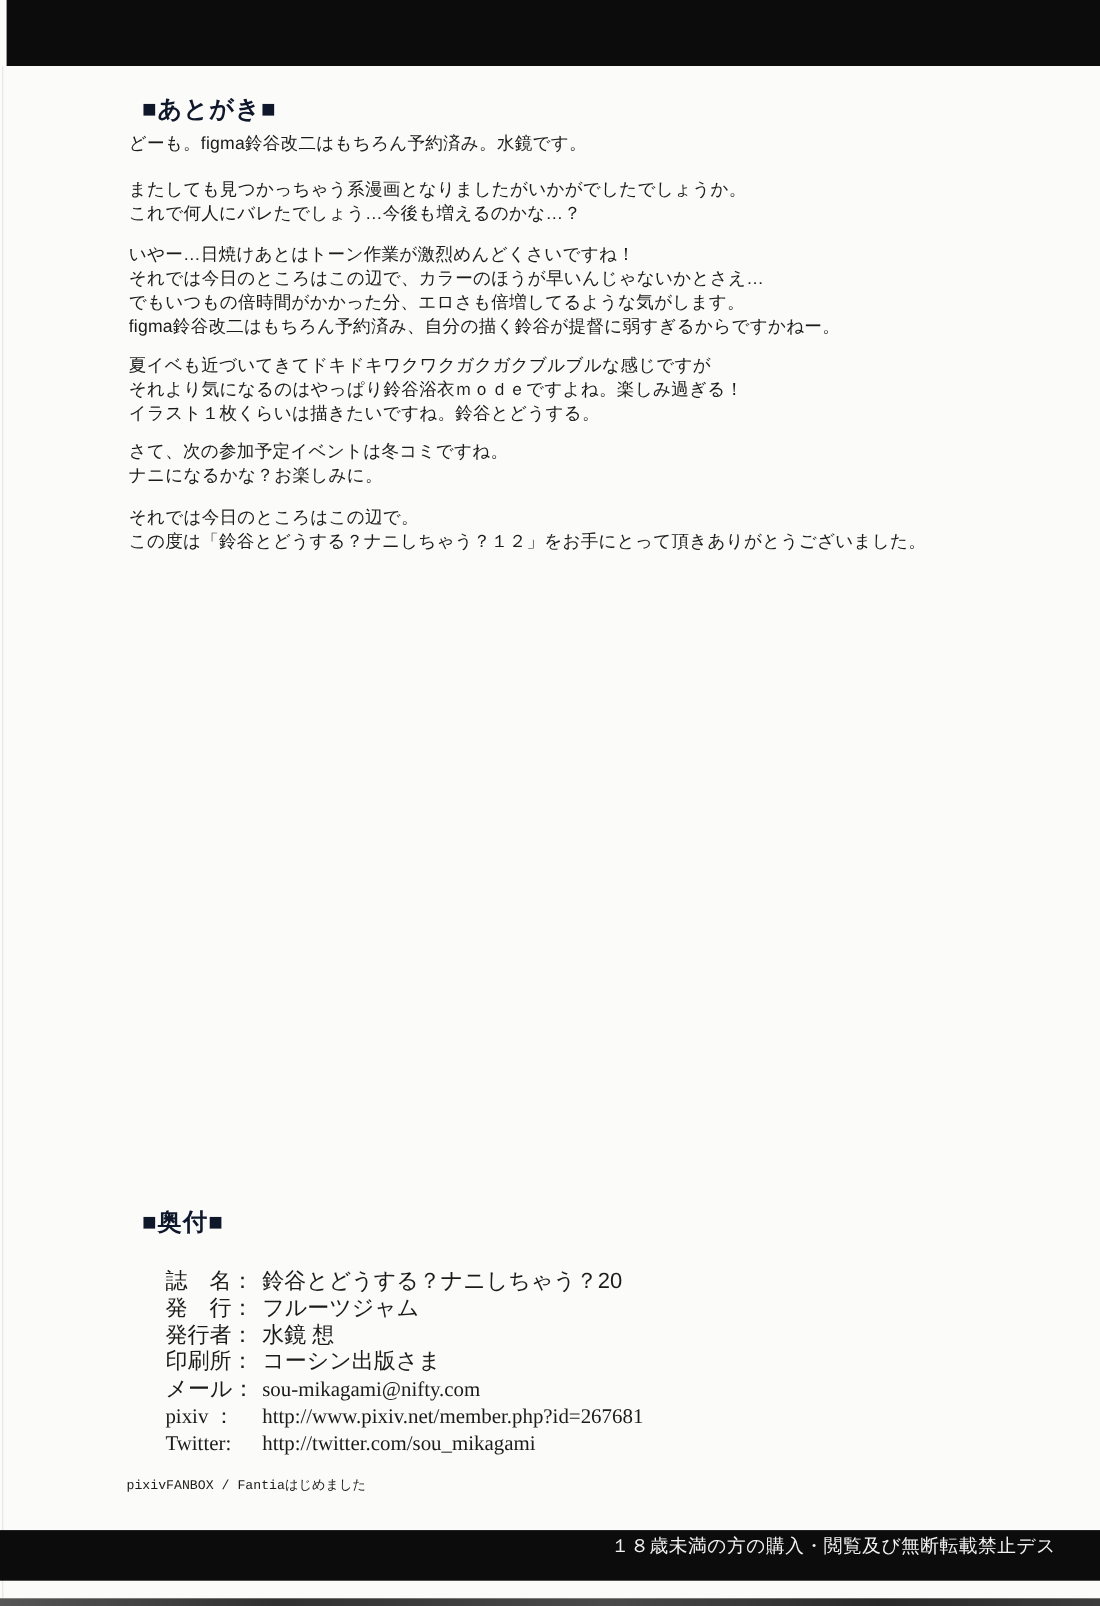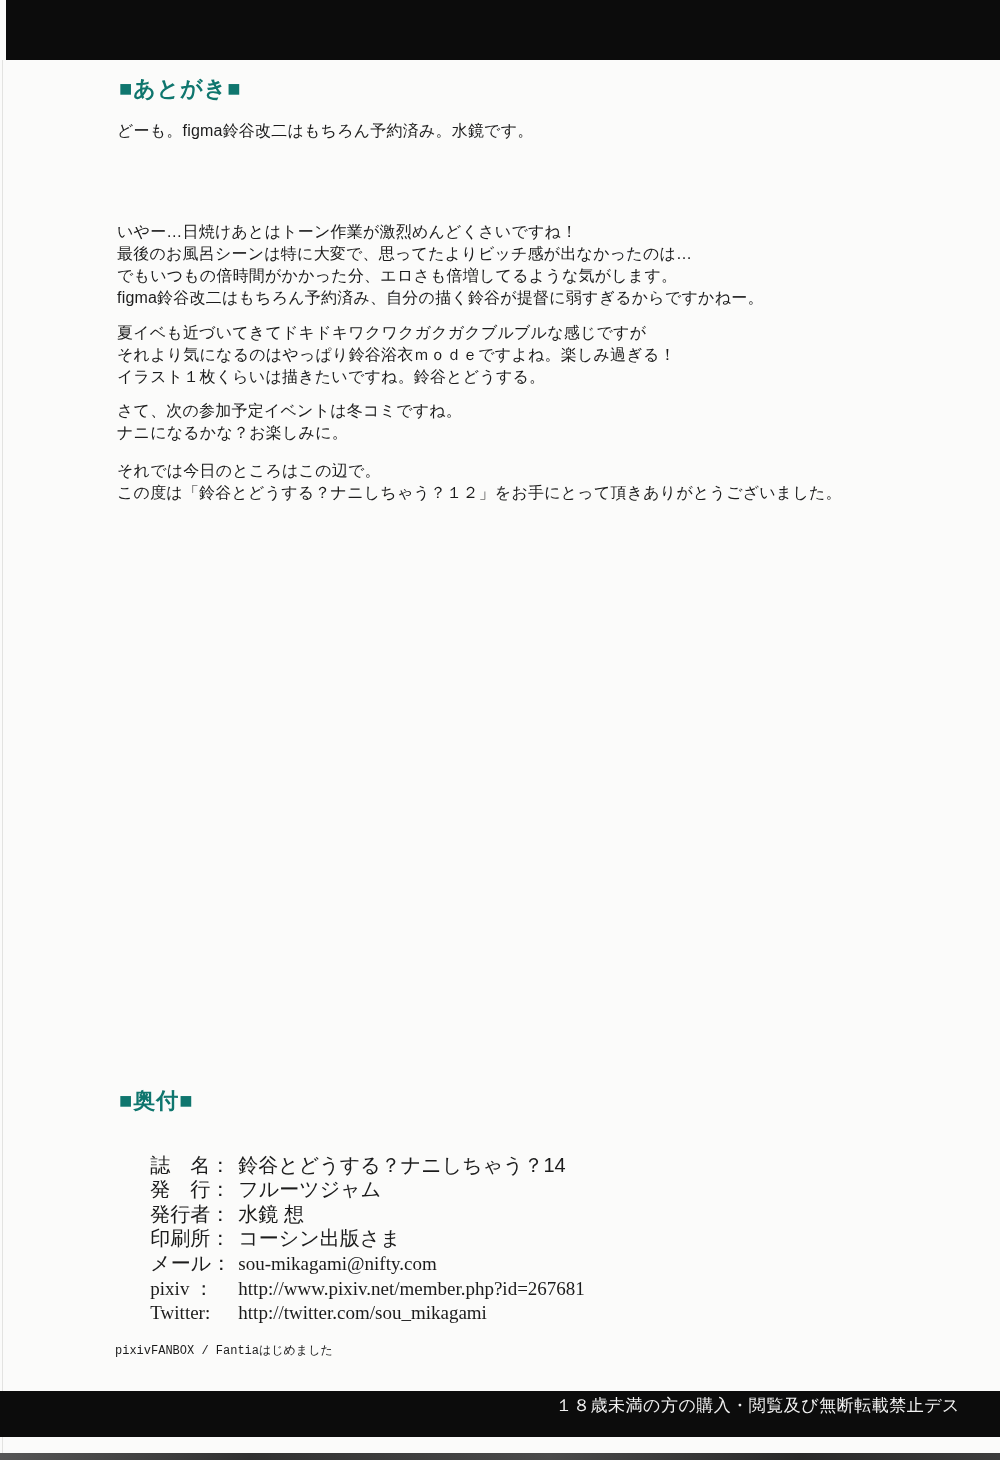--- a/index.html
+++ b/index.html
@@ -3,22 +3,22 @@
 <meta charset="utf-8">
 <style>
   html,body{margin:0;padding:0;background:#e9e9e9;}
   .page{
     position:relative;width:1000px;height:1460px;background:#fbfbfa;
     overflow:hidden;font-family:"Liberation Sans",sans-serif;color:#1b1b1b;
   }
   .edge-line{position:absolute;left:2px;top:60px;bottom:7px;width:1px;background:#e3e3e1;}
   .top-bar{position:absolute;top:0;left:6px;right:0;height:60px;background:#0c0c0c;}
   .section-heading{
-    position:absolute;left:117px;margin:2px;font-size:22px;font-weight:bold;
-    letter-spacing:1px;color:#0f766e;text-align:center;
+    position:absolute;left:117px;margin:12px;font-size:22px;font-weight:bold;
+    letter-spacing:1px;color:#0f172a;text-align:center;
   }
   #afterword-heading{top:72px;}
   #colophon-heading{top:1084px;}
   .para{position:absolute;left:117px;margin:0;font-size:16px;line-height:22px;letter-spacing:0.2px;}
   .ln{display:block;white-space:pre;}
   .entries{position:absolute;left:117px;top:1128px;font-size:20px;}
   .entry{height:24.6px;line-height:24.6px;white-space:pre;}
   .entry .label{display:inline-block;min-width:88px;}
   .latin{font-family:Liberation Serif, serif;font-size:19px;}
   .footnote{
@@ -42,24 +42,28 @@
 
   <div class="top-bar"></div>
   <div class="edge-line"></div>
 
   <h1 class="section-heading" id="afterword-heading">■あとがき■</h1>
 
   <p class="para" style="top:120px">
     <span class="ln">どーも。figma鈴谷改二はもちろん予約済み。水鏡です。</span>
   </p>
 
+  <p class="para" style="top:162px">
+    <span class="ln">またしても見つかっちゃう系漫画となりましたがいかがでしたでしょうか。</span>
+    <span class="ln">これで何人にバレたでしょう…今後も増えるのかな…？</span>
+  </p>
 
   <p class="para" style="top:221px">
     <span class="ln">いやー…日焼けあとはトーン作業が激烈めんどくさいですね！</span>
-    <span class="ln">最後のお風呂シーンは特に大変で、思ってたよりビッチ感が出なかったのは…</span>
+    <span class="ln">それでは今日のところはこの辺で、カラーのほうが早いんじゃないかとさえ…</span>
     <span class="ln">でもいつもの倍時間がかかった分、エロさも倍増してるような気がします。</span>
     <span class="ln">figma鈴谷改二はもちろん予約済み、自分の描く鈴谷が提督に弱すぎるからですかねー。</span>
   </p>
 
   <p class="para" style="top:322px">
     <span class="ln">夏イベも近づいてきてドキドキワクワクガクガクブルブルな感じですが</span>
     <span class="ln">それより気になるのはやっぱり鈴谷浴衣ｍｏｄｅですよね。楽しみ過ぎる！</span>
     <span class="ln">イラスト１枚くらいは描きたいですね。鈴谷とどうする。</span>
   </p>
 
@@ -70,21 +74,21 @@
 
   <p class="para" style="top:460px">
     <span class="ln">それでは今日のところはこの辺で。</span>
     <span class="ln">この度は「鈴谷とどうする？ナニしちゃう？１２」をお手にとって頂きありがとうございました。</span>
   </p>
 
   <h2 class="section-heading" id="colophon-heading">■奥付■</h2>
 
   <div class="entries">
     <div class="entry">
-      <span class="label">誌　名：</span><span class="value">鈴谷とどうする？ナニしちゃう？14</span>
+      <span class="label">誌　名：</span><span class="value">鈴谷とどうする？ナニしちゃう？20</span>
     </div>
     <div class="entry">
       <span class="label">発　行：</span><span class="value">フルーツジャム</span>
     </div>
     <div class="entry">
       <span class="label">発行者：</span><span class="value">水鏡 想</span>
     </div>
     <div class="entry">
       <span class="label">印刷所：</span><span class="value">コーシン出版さま</span>
     </div>

